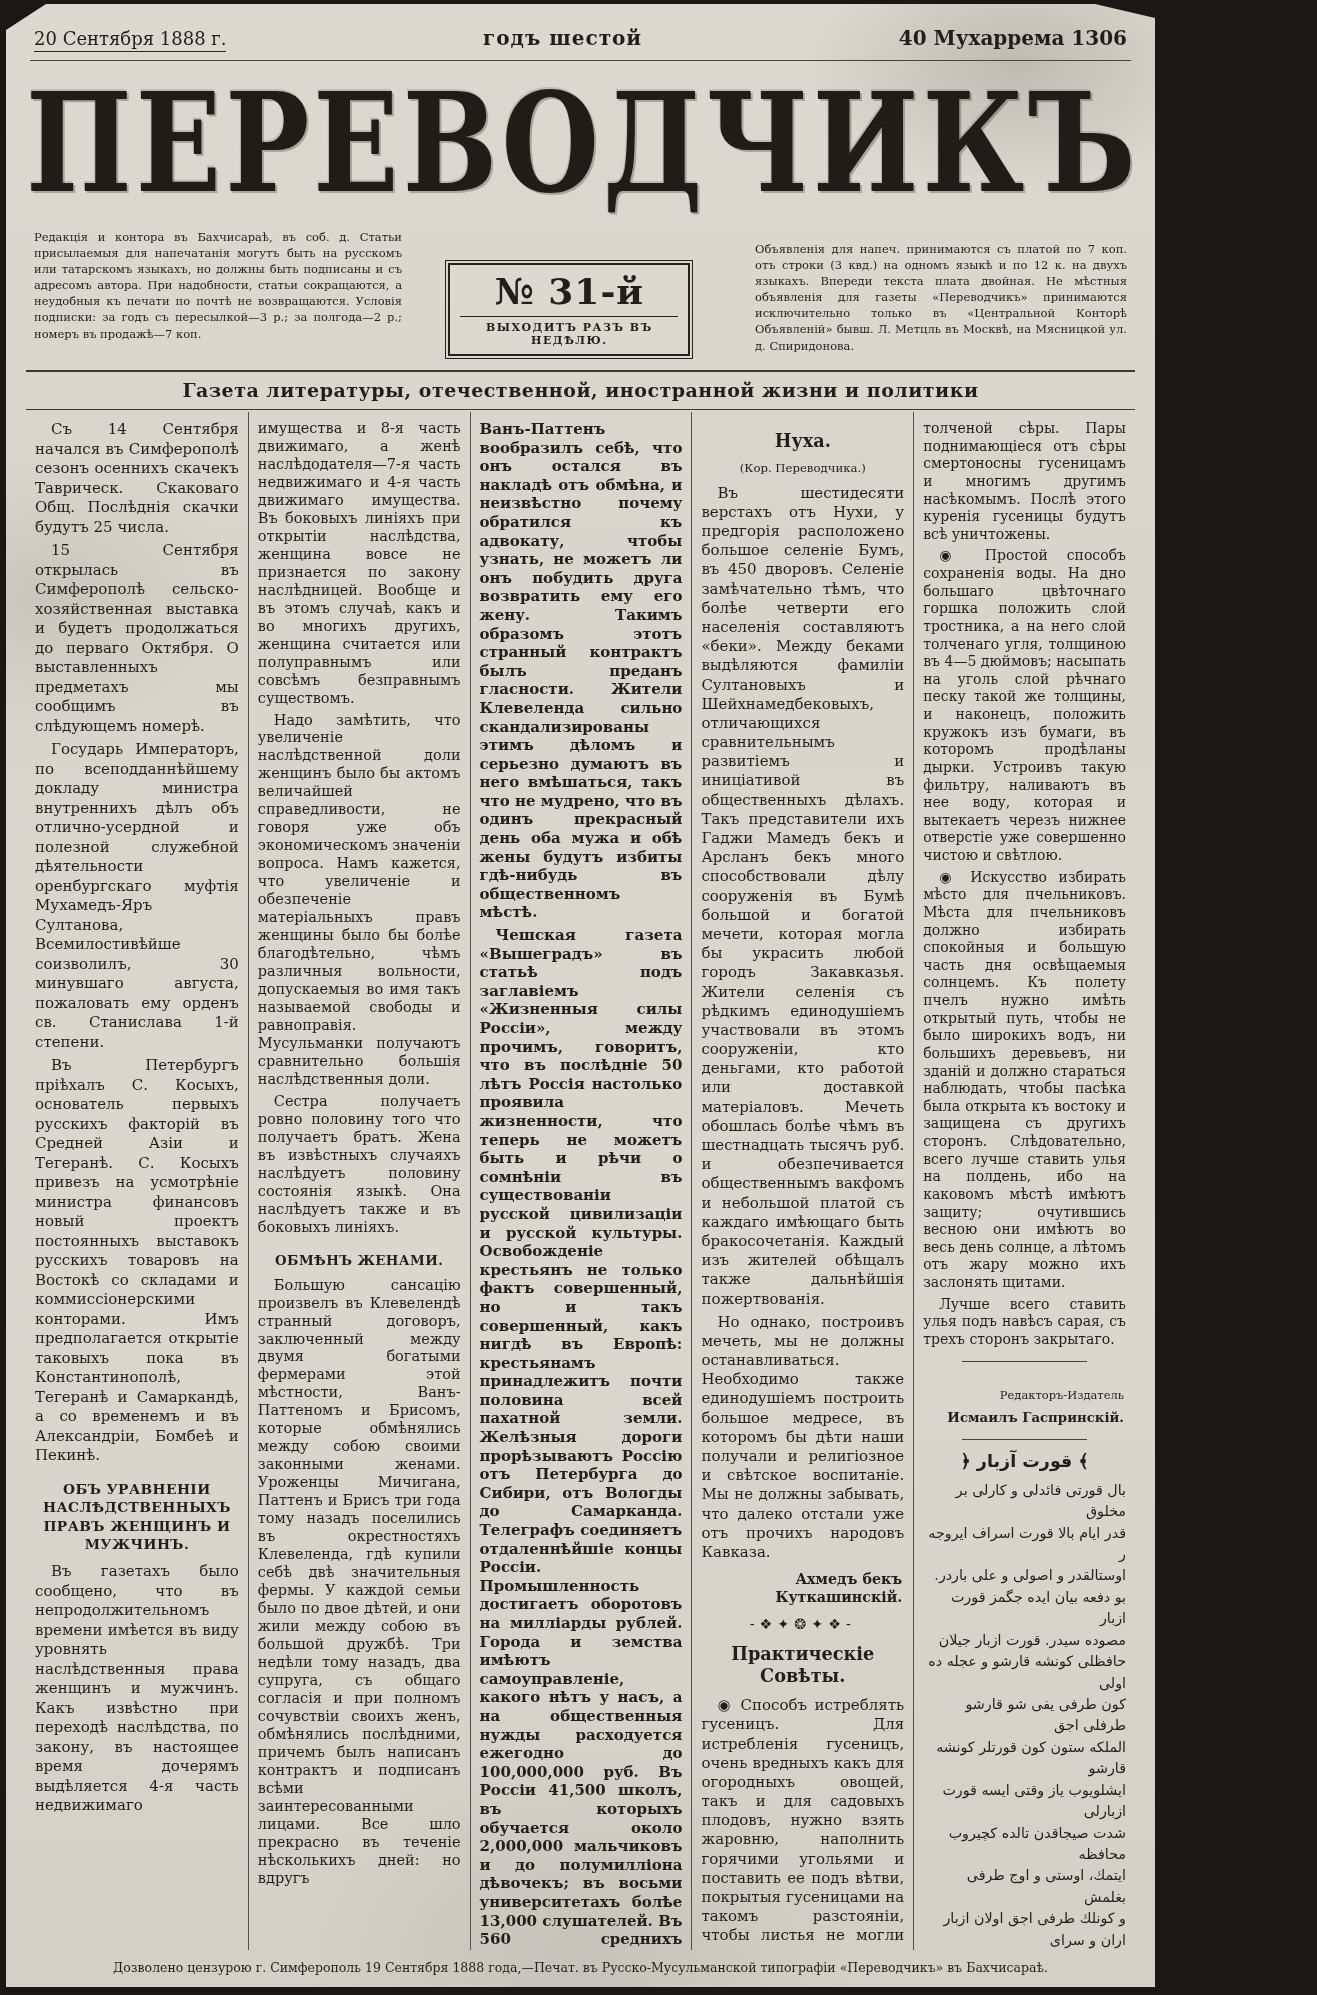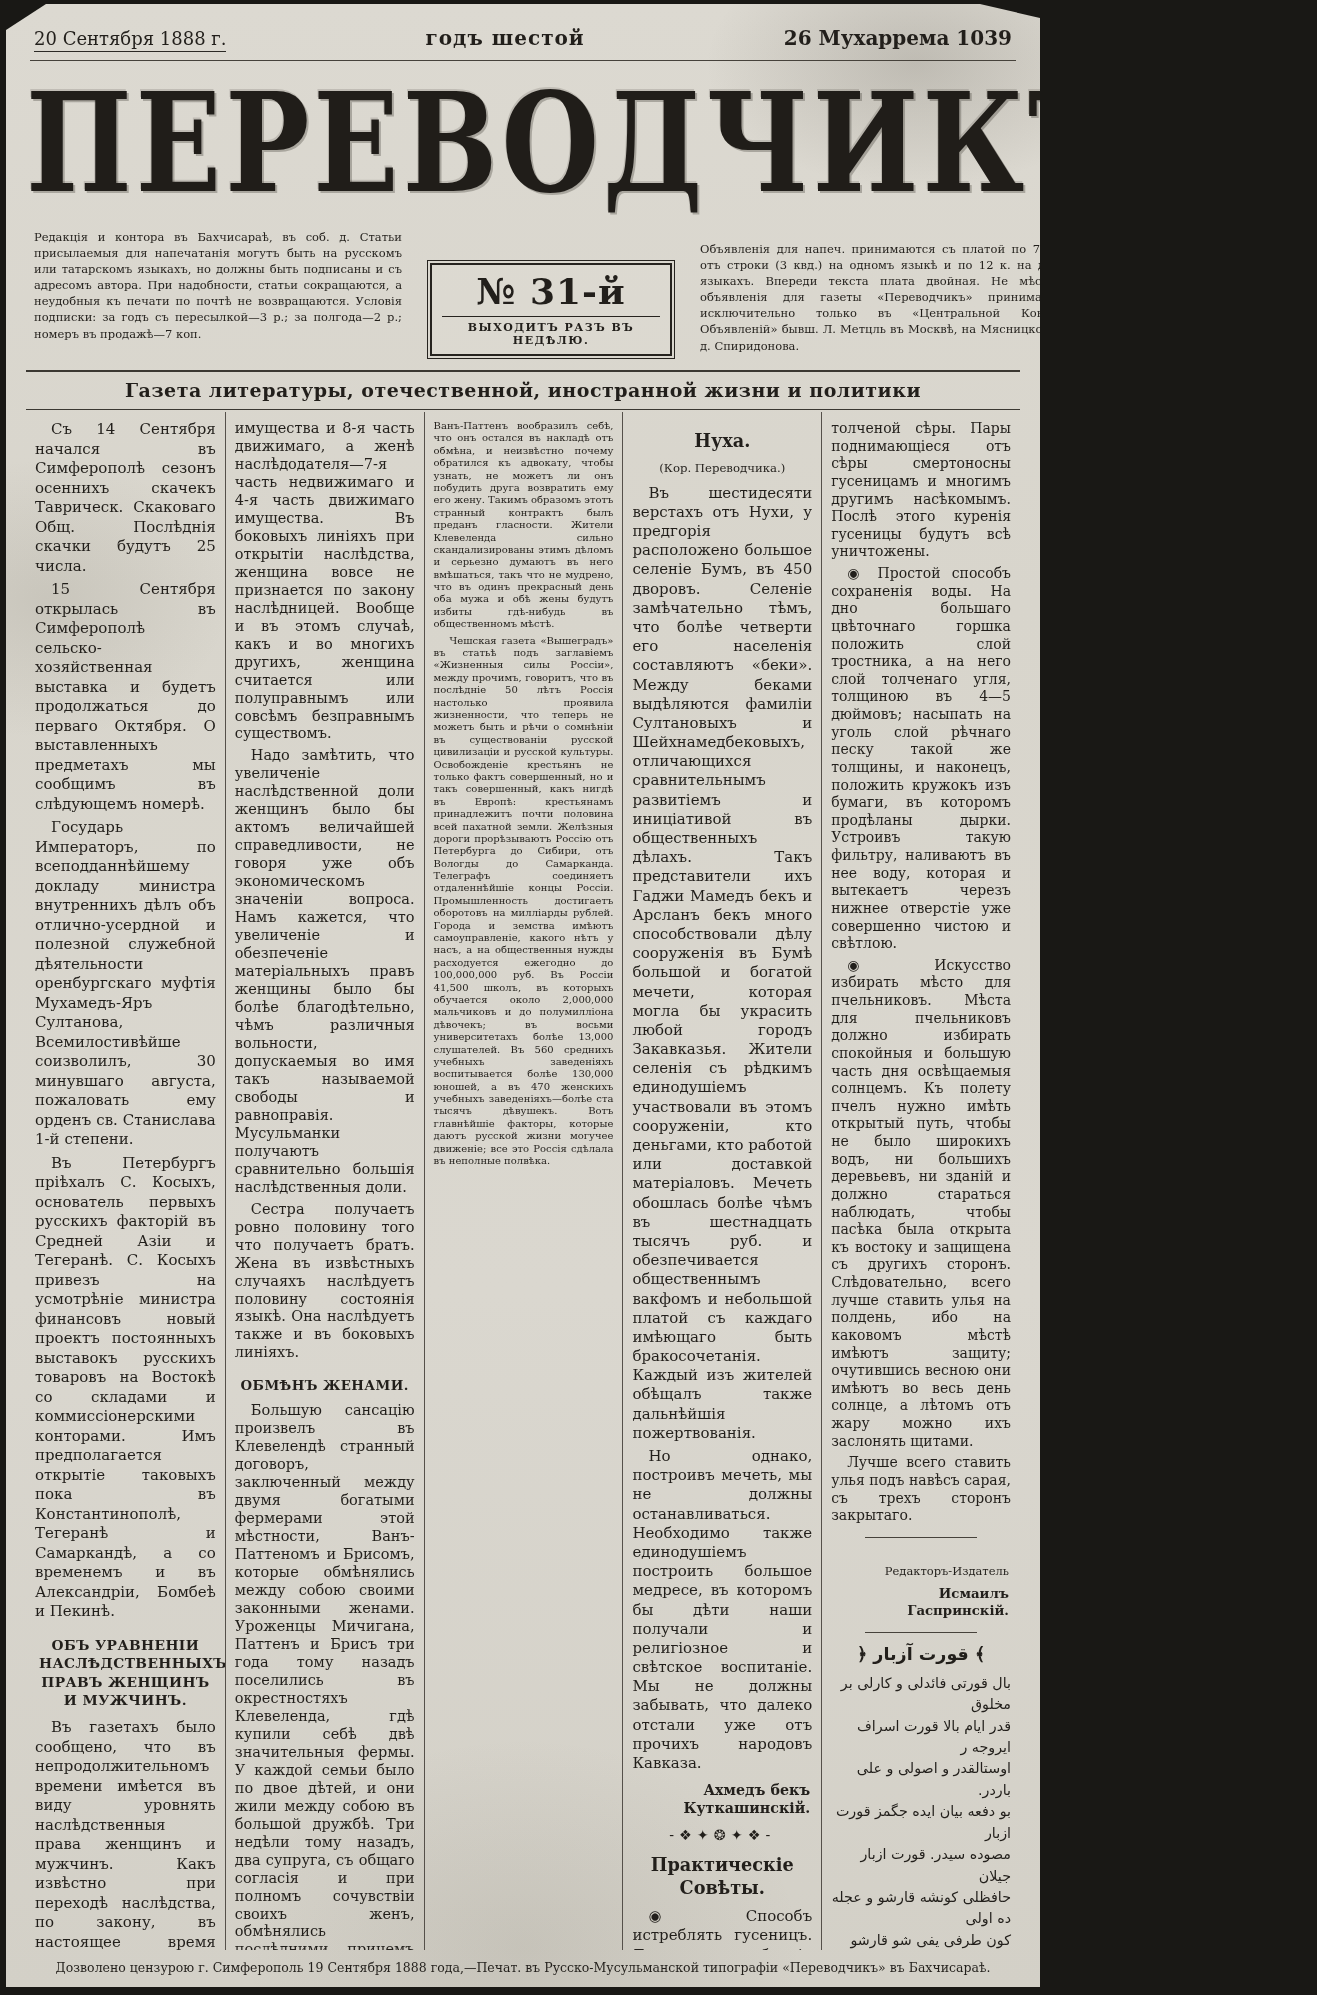--- a/index.html
+++ b/index.html
@@ -3,21 +3,21 @@
 <meta charset="utf-8">
 <style>
   html,body { margin:0; padding:0; }
   body {
     background:#191815;
     font-family:"DejaVu Serif","Liberation Serif",serif;
     color:#221f1b;
   }
   .page {
     position:relative;
-    width:1034px; height:1983px;
+    width:1149px; height:1983px;
     margin:4px 8px 8px 6px;
     background:
       radial-gradient(ellipse 300px 180px at 88% 3%, rgba(60,55,45,.18), transparent 70%),
       radial-gradient(ellipse 260px 200px at 4% 30%, rgba(90,85,70,.12), transparent 70%),
       radial-gradient(ellipse 400px 300px at 50% 98%, rgba(80,75,60,.10), transparent 70%),
       linear-gradient(180deg,#dcd9d1 0%,#d8d5cc 30%,#dad7cf 65%,#d3d0c7 100%);
     box-sizing:border-box;
     padding:18px 20px 8px 20px;
     display:flex; flex-direction:column;
     overflow:hidden;
@@ -64,21 +64,21 @@
     text-align:center; font-weight:bold; font-size:19px; letter-spacing:.5px;
     padding:7px 0 8px;
   }
 
   
   .columns { flex:1 1 auto; display:flex; overflow:hidden; margin-top:2px; }
   .col { flex:1 1 20%; padding:8px 9px 4px; overflow:hidden; box-sizing:border-box; }
   .col + .col { border-left:1px solid #55504a; }
   .col { font-size:14.5px; line-height:1.24; }
   .col:nth-child(1){ font-size:15px;  line-height:1.3; }
-  .col:nth-child(3){ font-size:10px;line-height:1.24; }
+  .col:nth-child(3){ font-size:15px;line-height:1.24;font-weight:bold; }
   .col:nth-child(4){ font-size:15px;  line-height:1.28; }
   .col:nth-child(5){ font-size:14px;  line-height:1.26; }
 
   .bp { margin:0 0 4px; text-indent:16px; text-align:justify; }
   .bp.ni { text-indent:0; }
   .bh { font-weight:bold; text-align:center; font-size:.92em; letter-spacing:.4px; margin:14px 4px 8px; line-height:1.35; }
   .bh2 { font-weight:bold; text-align:center; font-size:1.18em; margin:10px 0 8px; }
   .bsub { text-align:center; font-size:.78em; margin:0 0 8px; }
   .bsig { text-align:right; font-weight:bold; font-size:.95em; margin:8px 2px 4px; }
   .bsiglabel { text-align:right; font-size:.82em; margin:26px 2px 0; }
@@ -94,21 +94,21 @@
 </head>
 <body>
 
 <div class="page">
   <div class="corner tl"></div>
   <div class="corner tr"></div>
 
   <header class="topline">
     <div class="date-left">20 Сентября 1888 г.</div>
     <div class="date-center">годъ шестой</div>
-    <div class="date-right">26 Мухаррема 1039</div>
+    <div class="date-right">40 Мухаррема 1306</div>
   </header>
   <div class="toprule"></div>
 
   <h1 class="masthead">ПЕРЕВОДЧИКЪ</h1>
 
   <div class="infobar">
     <div class="notice left">Редакція и контора въ Бахчисараѣ, въ соб. д. Статьи присылаемыя для напечатанія могутъ быть на русскомъ или татарскомъ языкахъ, но должны быть подписаны и съ адресомъ автора. При надобности, статьи сокращаются, а неудобныя къ печати по почтѣ не возвращаются. Условія подписки: за годъ съ пересылкой—3 р.; за полгода—2 р.; номеръ въ продажѣ—7 коп.</div>
     <div class="issuebox">
       <div class="issue-no">№ 31-й</div>
       <div class="issue-freq">ВЫХОДИТЪ РАЗЪ ВЪ НЕДѢЛЮ.</div>

